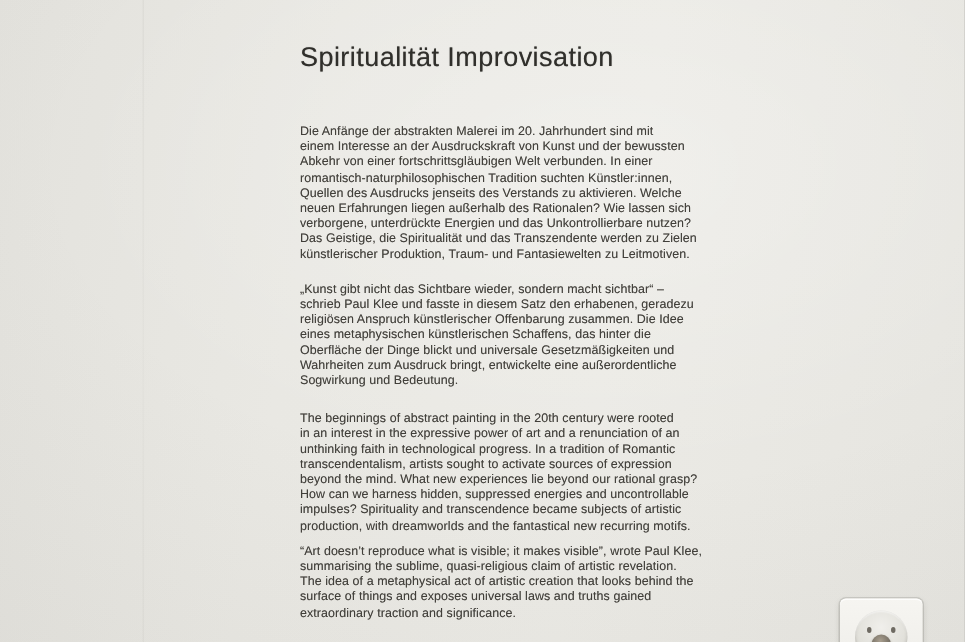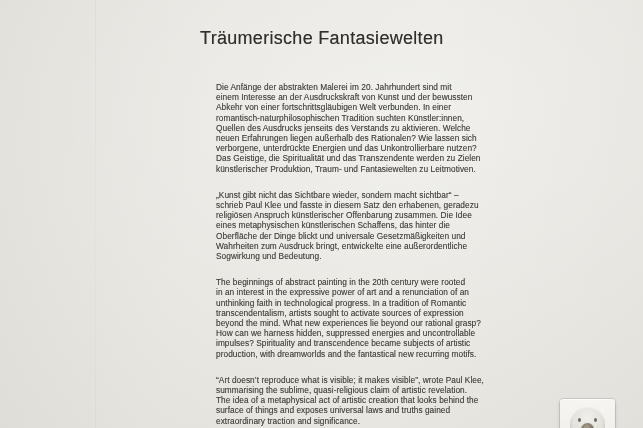--- a/index.html
+++ b/index.html
@@ -35,21 +35,21 @@
   .panel-title {
     margin: 0 0 33px 0;
     font-size: 18px;
     line-height: 22px;
     font-weight: 500;
     letter-spacing: 0.3px;
     color: #302f2b;
     text-shadow: 0 0 0.5px rgba(48,47,43,0.55);
   }
   .panel p {
-    margin: 16px;
+    margin: 0;
     font-size: 8.3px;
     line-height: 10.2px;
     letter-spacing: 0.05px;
     color: #413f3a;
     white-space: pre-line;
     text-shadow: 0 0 0.4px rgba(65,63,58,0.45);
   }
   .panel p.para-1 { margin-bottom: 13px; }
   .panel p.para-2 { margin-bottom: 15px; }
   .panel p.para-3 { margin-bottom: 7px; }
@@ -99,21 +99,21 @@
   }
 </style>
 </head>
 <body>
 
 <div class="scene">
 
   <div class="wall-seam"></div>
 
   <div class="panel">
-    <h1 class="panel-title">Träumerische Fantasiewelten</h1>
+    <h1 class="panel-title">Spiritualität Improvisation</h1>
 
     <p class="para-1">Die Anfänge der abstrakten Malerei im 20. Jahrhundert sind mit
 einem Interesse an der Ausdruckskraft von Kunst und der bewussten
 Abkehr von einer fortschrittsgläubigen Welt verbunden. In einer
 romantisch-naturphilosophischen Tradition suchten Künstler:innen,
 Quellen des Ausdrucks jenseits des Verstands zu aktivieren. Welche
 neuen Erfahrungen liegen außerhalb des Rationalen? Wie lassen sich
 verborgene, unterdrückte Energien und das Unkontrollierbare nutzen?
 Das Geistige, die Spiritualität und das Transzendente werden zu Zielen
 künstlerischer Produktion, Traum- und Fantasiewelten zu Leitmotiven.</p>

